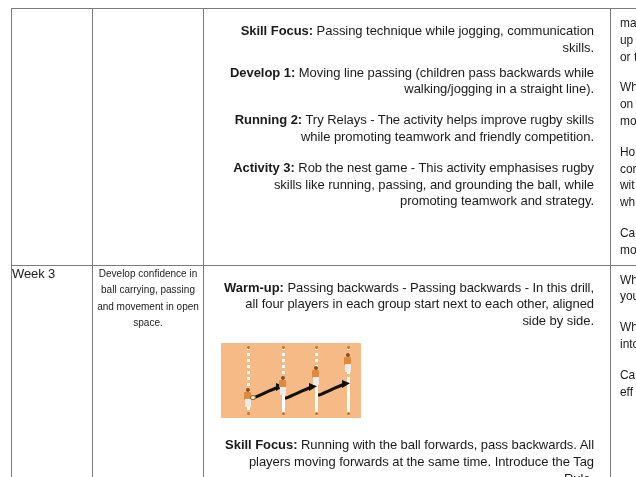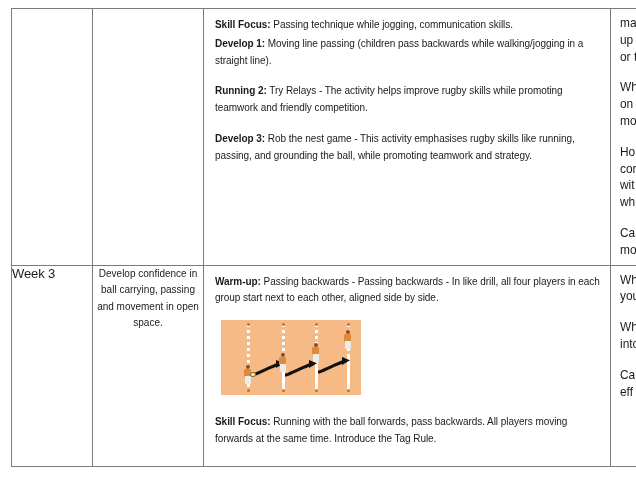--- a/index.html
+++ b/index.html
@@ -51,24 +51,25 @@
     letter-spacing: -0.1px;
   }
   .cell-obj {
     text-align: center;
     font-size: 10px;
     line-height: 16.5px;
     padding-top: 9px;
   }
   
   .para {
-    font-size: 10px;
+    font-size: 13px;
     line-height: 16.8px;
-    margin: 2px;
+    margin: 8px;
     letter-spacing: -0.05px;
+    text-align: right;
   }
   .para + .para { margin-top: 14px; }
   .para.tight + .para.tight { margin-top: 0; }
   .lbl { font-weight: bold; }
 
   .q-para {
     font-size: 11.9px;
     line-height: 16.8px;
     margin: 0;
     white-space: nowrap;
@@ -166,21 +167,21 @@
 
         <td class="cell-obj">
           <span></span>
         </td>
 
         <td>
           <div class="cell-pad">
             <p class="para tight"><span class="lbl">Skill Focus:</span><span> Passing technique while jogging, communication skills.</span></p>
             <p class="para tight"><span class="lbl">Develop 1:</span><span> Moving line passing (children pass backwards while walking/jogging in a straight line).</span></p>
             <p class="para"><span class="lbl">Running 2:</span><span> Try Relays - The activity helps improve rugby skills while promoting teamwork and friendly competition.</span></p>
-            <p class="para"><span class="lbl">Develop 3:</span><span> Rob the nest game - This activity emphasises rugby skills like running, passing, and grounding the ball, while promoting teamwork and strategy.</span></p>
+            <p class="para"><span class="lbl">Activity 3:</span><span> Rob the nest game - This activity emphasises rugby skills like running, passing, and grounding the ball, while promoting teamwork and strategy.</span></p>
           </div>
         </td>
 
         <td>
           <div class="cell-pad">
             <p class="q-para">
               <span>ma</span><br>
               <span>up</span><br>
               <span>or t</span>
             </p>
@@ -208,21 +209,21 @@
         <td class="cell-week">
           <span>Week 3</span>
         </td>
 
         <td class="cell-obj">
           <span>Develop confidence in ball carrying, passing and movement in open space.</span>
         </td>
 
         <td>
           <div class="cell-pad">
-            <p class="para"><span class="lbl">Warm-up:</span><span> Passing backwards - Passing backwards - In like drill, all four players in each group start next to each other, aligned side by side.</span></p>
+            <p class="para"><span class="lbl">Warm-up:</span><span> Passing backwards - Passing backwards - In this drill, all four players in each group start next to each other, aligned side by side.</span></p>
 
             <div class="drill-wrap">
               <div class="drill">
 
                 <div class="lane" style="left:26px;"></div>
                 <div class="lane solid-lower" style="left:61px;"></div>
                 <div class="lane solid-lower" style="left:94px;"></div>
                 <div class="lane solid-lower" style="left:126px;"></div>
 
                 <div class="cone" style="left:26px; top:3px;"></div>

